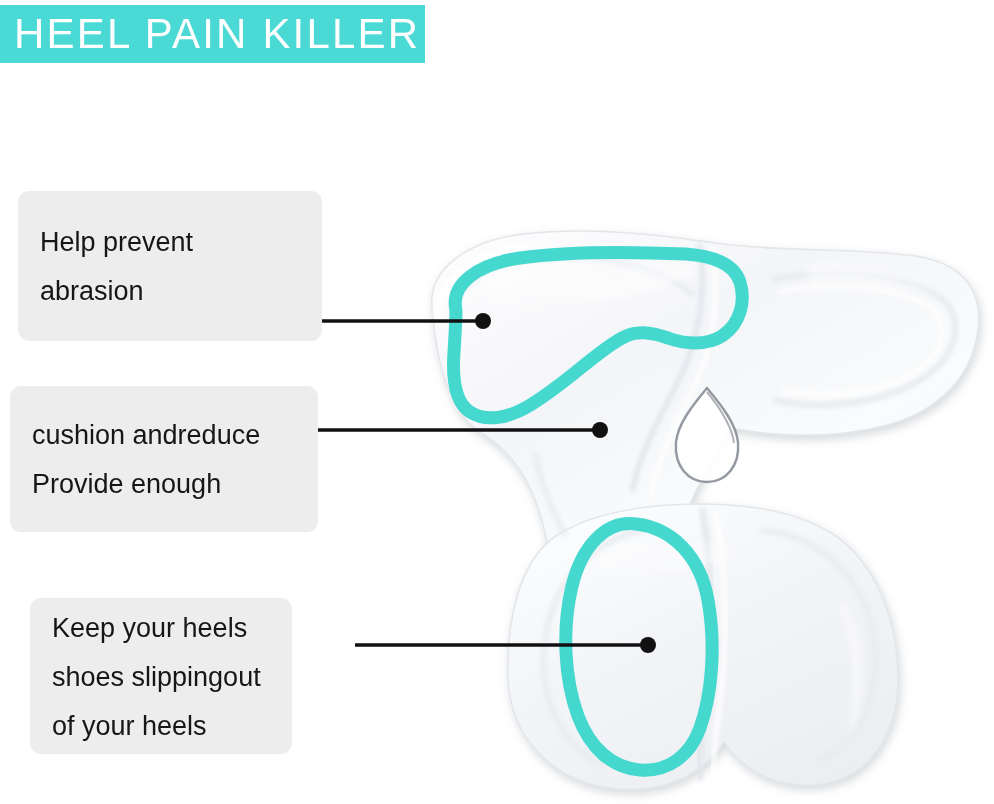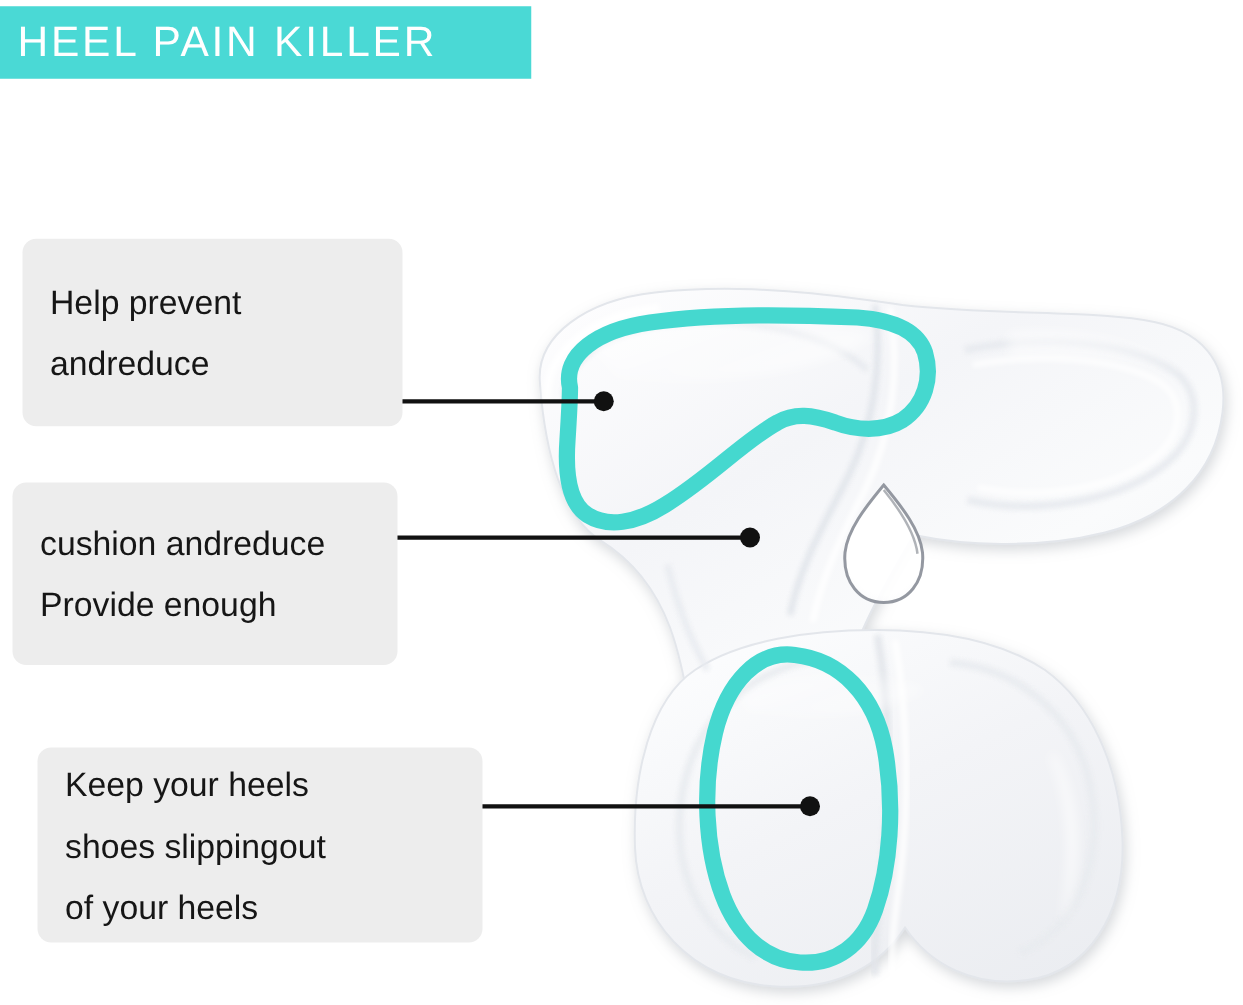--- a/index.html
+++ b/index.html
@@ -13,21 +13,21 @@
 
   
   .banner{
     position:absolute;left:0;top:5px;
     width:425px;height:58px;
     background:#4ad9d5;
     display:flex;align-items:center;
   }
   .banner-text{
     color:#ffffff;
-    font-size:34px;
+    font-size:42px;
     font-weight:300;
     letter-spacing:2.2px;
     padding-left:14px;
     white-space:nowrap;
     line-height:1;
   }
 
   
   .callout{
     position:absolute;
@@ -40,21 +40,21 @@
   }
   .callout .line{
     color:#161616;
     font-size:27px;
     font-weight:300;
     line-height:49px;
     white-space:pre;
   }
   #callout-1{left:18px;top:191px;width:304px;height:150px;}
   #callout-2{left:10px;top:386px;width:308px;height:146px;}
-  #callout-3{left:30px;top:598px;width:356px;height:156px;}
+  #callout-3{left:30px;top:598px;width:262px;height:156px;}
 
   
   svg.layer{position:absolute;left:0;top:0;width:994px;height:804px;overflow:visible;}
   svg.layer.under{z-index:1;}
   svg.layer.over{z-index:3;}
   .callout{z-index:4;}
   .banner{z-index:5;}
 
   .leader-line{stroke:#111111;stroke-width:3.4;fill:none;stroke-linecap:butt;}
   .leader-dot{fill:#111111;}
@@ -208,21 +208,21 @@
       <circle class="leader-dot" cx="648" cy="645" r="8"></circle>
     </g>
   </svg>
 
   <div class="banner">
     <span class="banner-text">HEEL PAIN KILLER</span>
   </div>
 
   <div class="callout" id="callout-1">
     <span class="line">Help prevent</span>
-    <span class="line">andreduce</span>
+    <span class="line">abrasion</span>
   </div>
 
   <div class="callout" id="callout-2">
     <span class="line">cushion andreduce</span>
     <span class="line">Provide enough</span>
   </div>
 
   <div class="callout" id="callout-3">
     <span class="line">Keep your heels</span>
     <span class="line">shoes slippingout</span>

